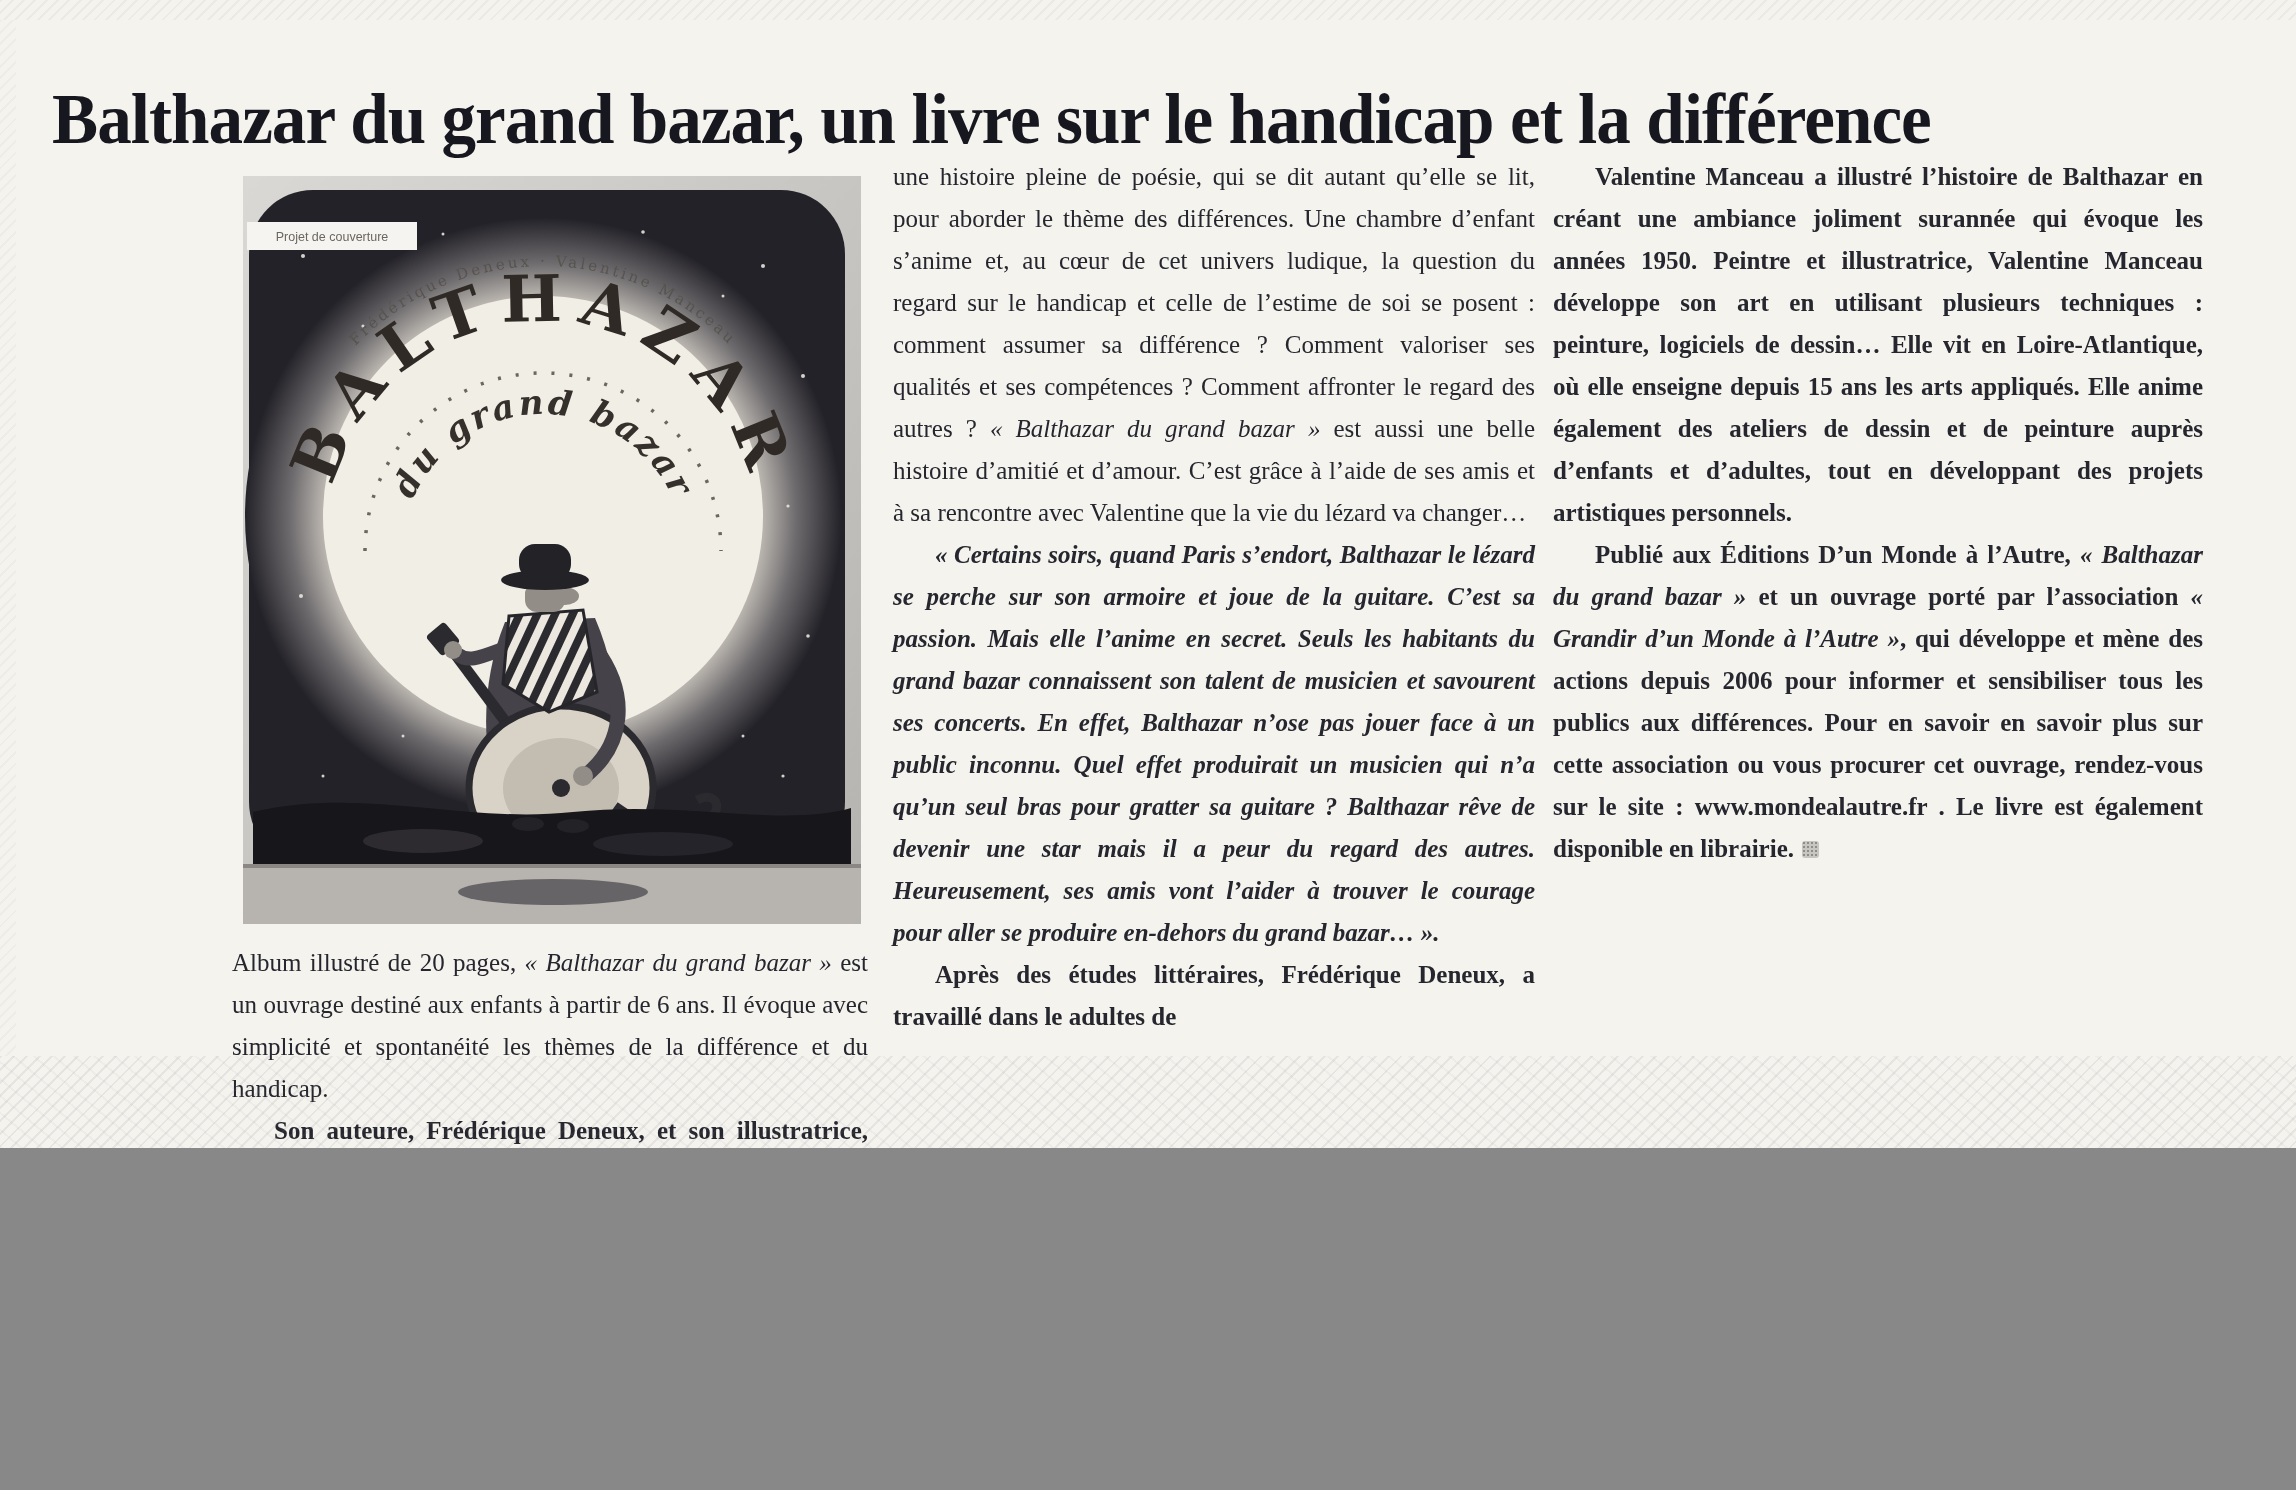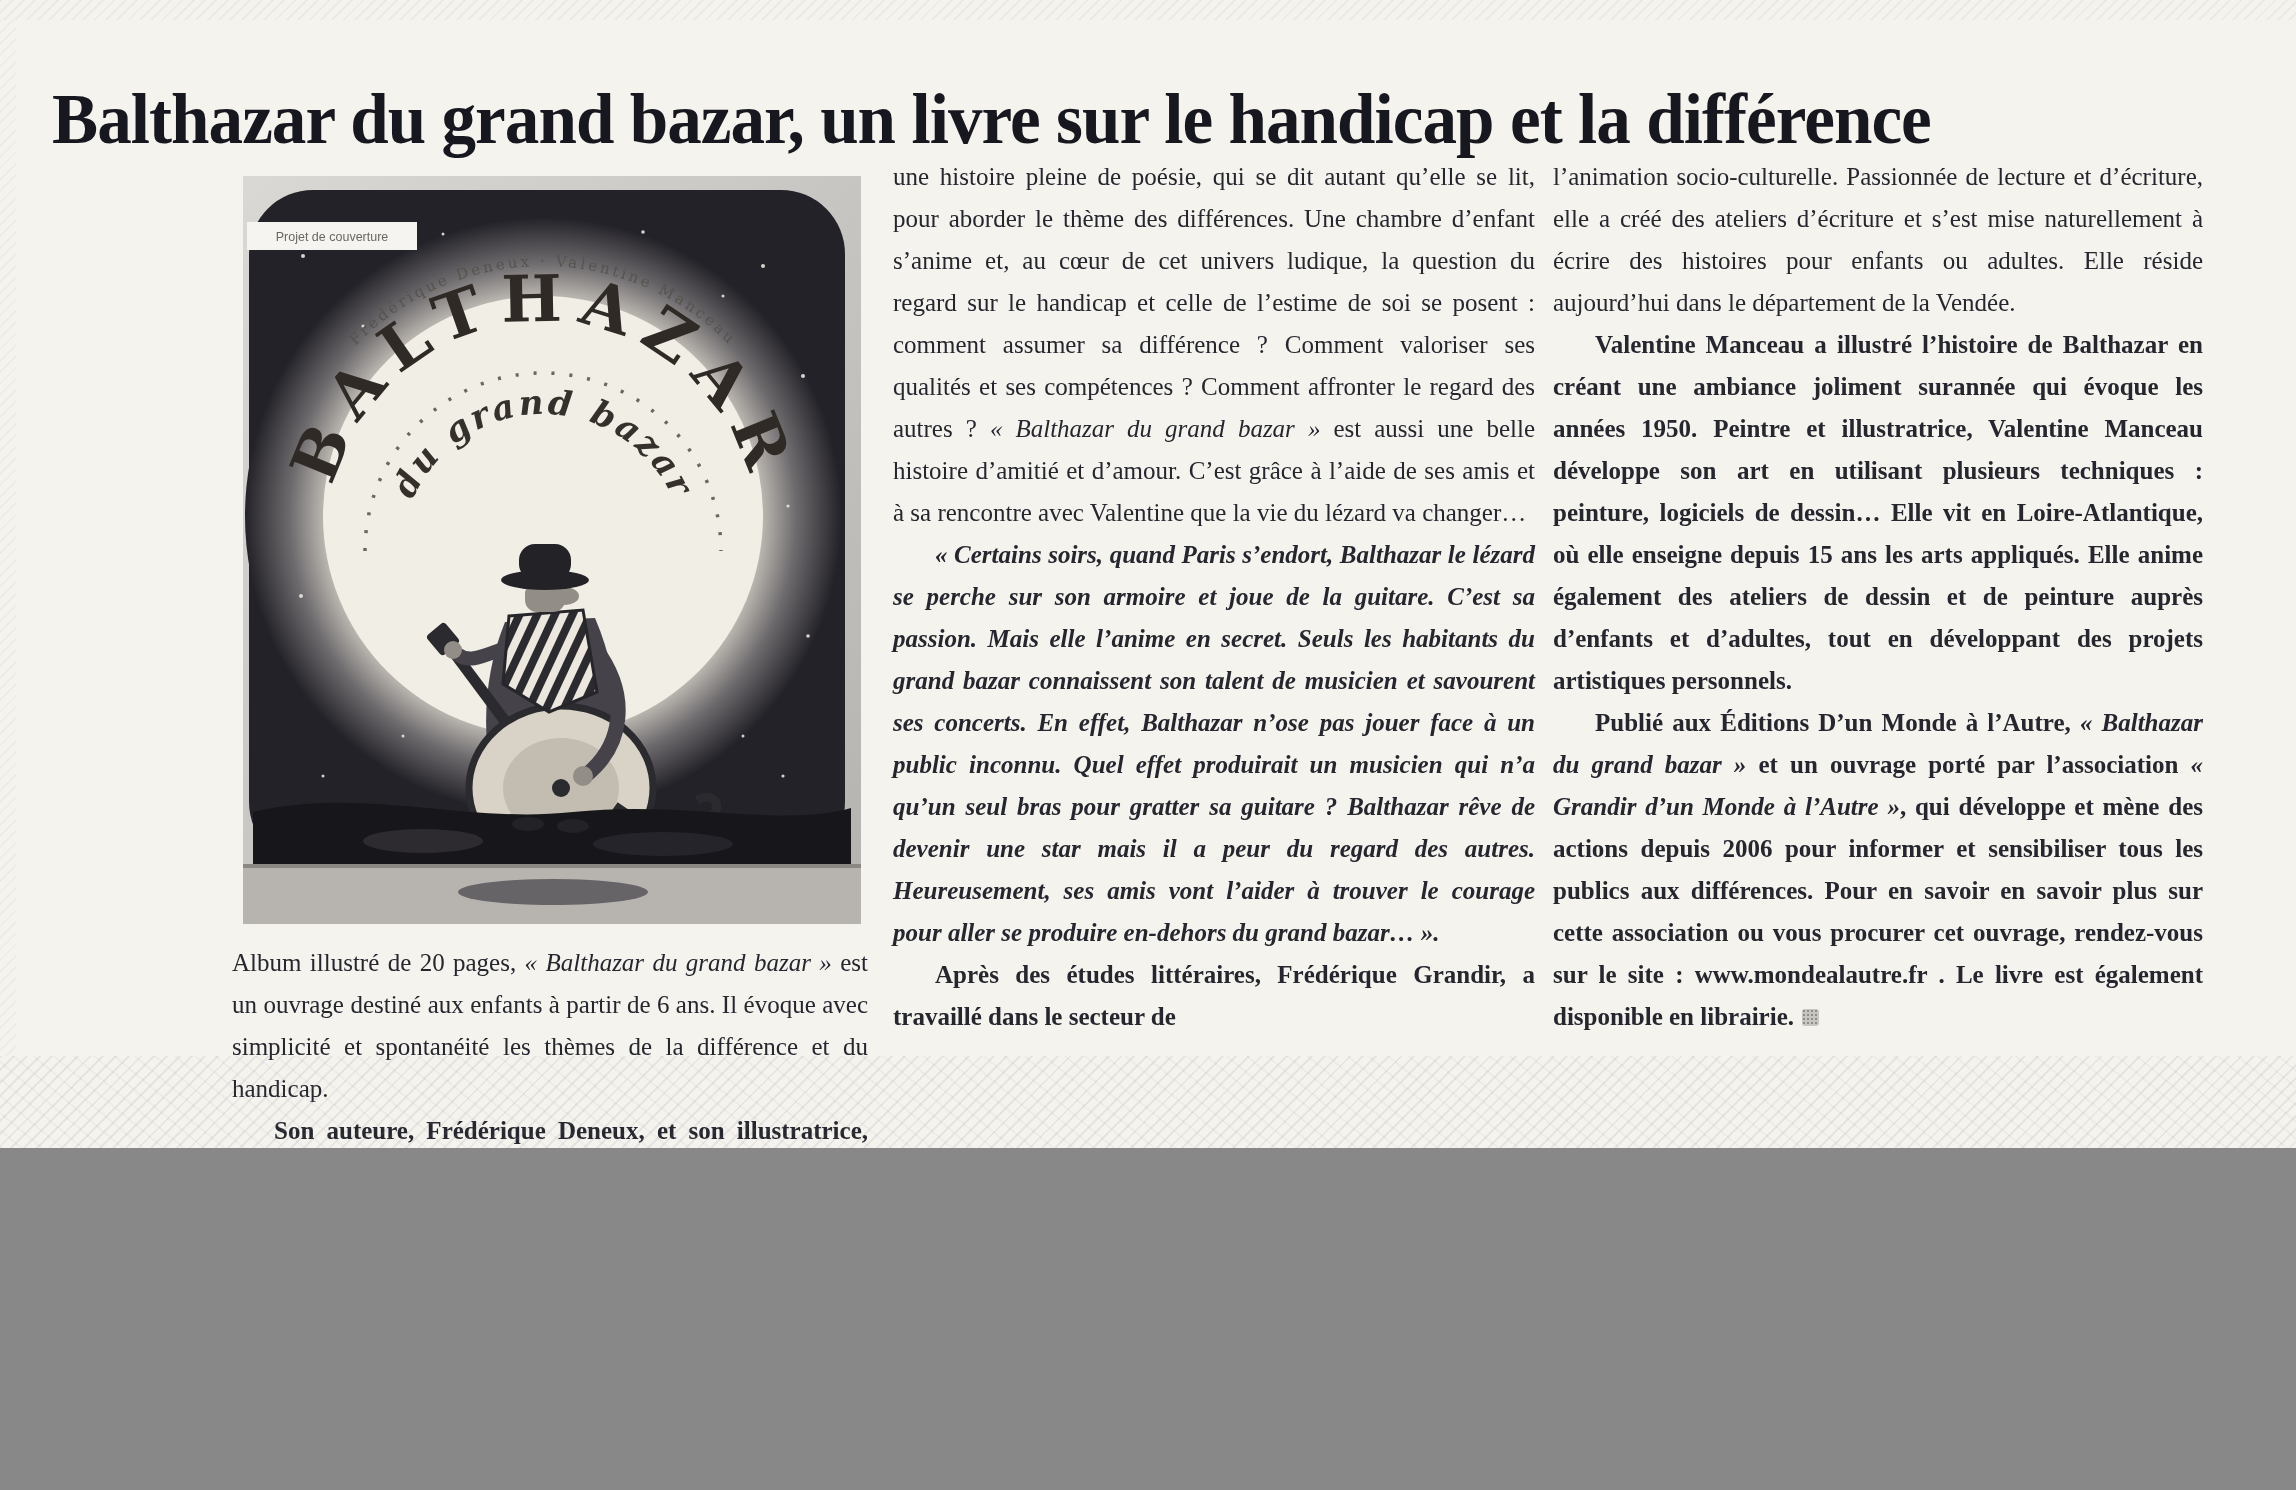--- a/index.html
+++ b/index.html
@@ -163,25 +163,24 @@
 
   <div class="col col-left-text">
     <p class="para"><span>Album illustré de 20 pages, </span><span class="it">« Balthazar du grand bazar »</span><span> est un ouvrage destiné aux enfants à partir de 6 ans. Il évoque avec simplicité et spontanéité les thèmes de la différence et du handicap.</span></p>
     <p class="para indent"><span>Son auteure, Frédérique Deneux, et son illustratrice, Valentine Manceau, embarquent les lecteurs dans une aventure touchante, qui se déroule dans les rues de Projet.</span></p>
     <p class="para indent"><span>Elle-même en situation de handicap lecture, Frédérique Deneux, a imaginé</span></p>
   </div>
 
   <div class="col col-mid">
     <p class="para"><span>une histoire pleine de poésie, qui se dit autant qu’elle se lit, pour aborder le thème des différences. Une chambre d’enfant s’anime et, au cœur de cet univers ludique, la question du regard sur le handicap et celle de l’estime de soi se posent : comment assumer sa différence ? Comment valoriser ses qualités et ses compétences ? Comment affronter le regard des autres ? </span><span class="it">« Balthazar du grand bazar »</span><span> est aussi une belle histoire d’amitié et d’amour. C’est grâce à l’aide de ses amis et à sa rencontre avec Valentine que la vie du lézard va changer…</span></p>
     <p class="para indent"><span class="it">« Certains soirs, quand Paris s’endort, Balthazar le lézard se perche sur son armoire et joue de la guitare. C’est sa passion. Mais elle l’anime en secret. Seuls les habitants du grand bazar connaissent son talent de musicien et savourent ses concerts. En effet, Balthazar n’ose pas jouer face à un public inconnu. Quel effet produirait un musicien qui n’a qu’un seul bras pour gratter sa guitare ? Balthazar rêve de devenir une star mais il a peur du regard des autres. Heureusement, ses amis vont l’aider à trouver le courage pour aller se produire en-dehors du grand bazar… ».</span></p>
-    <p class="para indent"><span>Après des études littéraires, Frédérique Grandir, a travaillé dans le secteur de</span></p>
+    <p class="para indent"><span>Après des études littéraires, Frédérique Deneux, a travaillé dans le adultes de</span></p>
   </div>
 
   <div class="col col-right">
-    <p class="para"><span>l’animation socio-culturelle. Passionnée de lecture et d’écriture, elle a créé des ateliers d’écriture et s’est mise naturellement à écrire des histoires pour enfants ou adultes. Elle réside aujourd’hui dans le département de la Vendée.</span></p>
     <p class="para indent"><span>Valentine Manceau a illustré l’histoire de Balthazar en créant une ambiance joliment surannée qui évoque les années 1950. Peintre et illustratrice, Valentine Manceau développe son art en utilisant plusieurs techniques : peinture, logiciels de dessin… Elle vit en Loire-Atlantique, où elle enseigne depuis 15 ans les arts appliqués. Elle anime également des ateliers de dessin et de peinture auprès d’enfants et d’adultes, tout en développant des projets artistiques personnels.</span></p>
     <p class="para indent"><span><span>Publié aux Éditions D’un Monde à l’Autre, </span><span class="it">« Balthazar du grand bazar »</span><span> et un ouvrage porté par l’association </span><span class="it">« Grandir d’un Monde à l’Autre »</span><span>, qui développe et mène des actions depuis 2006 pour informer et sensibiliser tous les publics aux différences. Pour en savoir en savoir plus sur cette association ou vous procurer cet ouvrage, rendez-vous sur le site : www.mondealautre.fr . Le livre est également disponible en librairie.</span></span><span class="endmark"></span></p>
   </div>
 
   <div class="hatch hatch-top"></div>
   <div class="hatch hatch-left"></div>
   <div class="hatch hatch-bottom"></div>
 
 </div>
 

